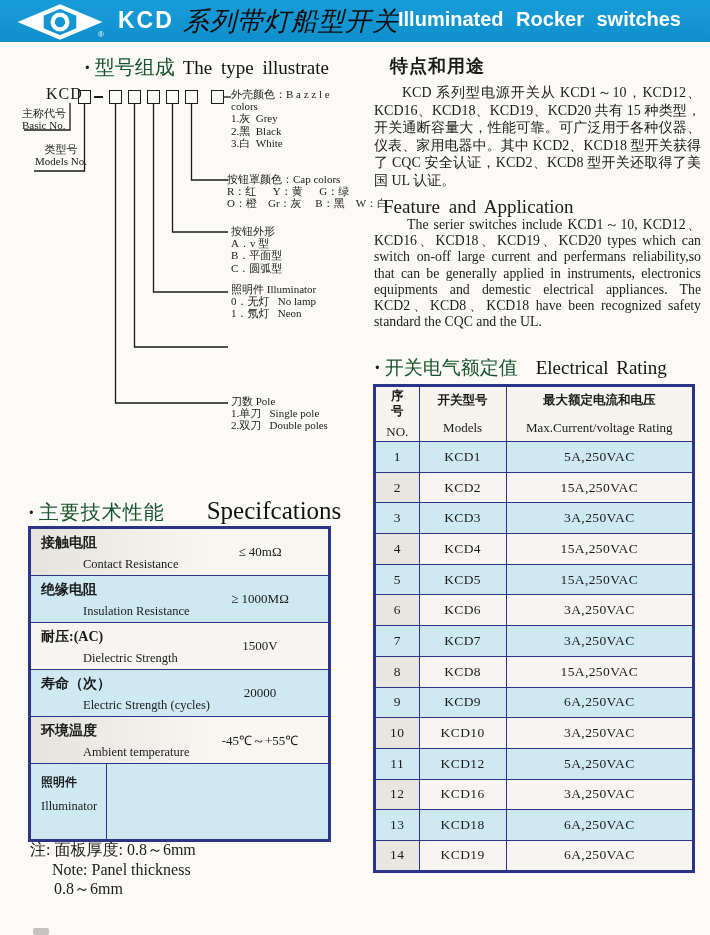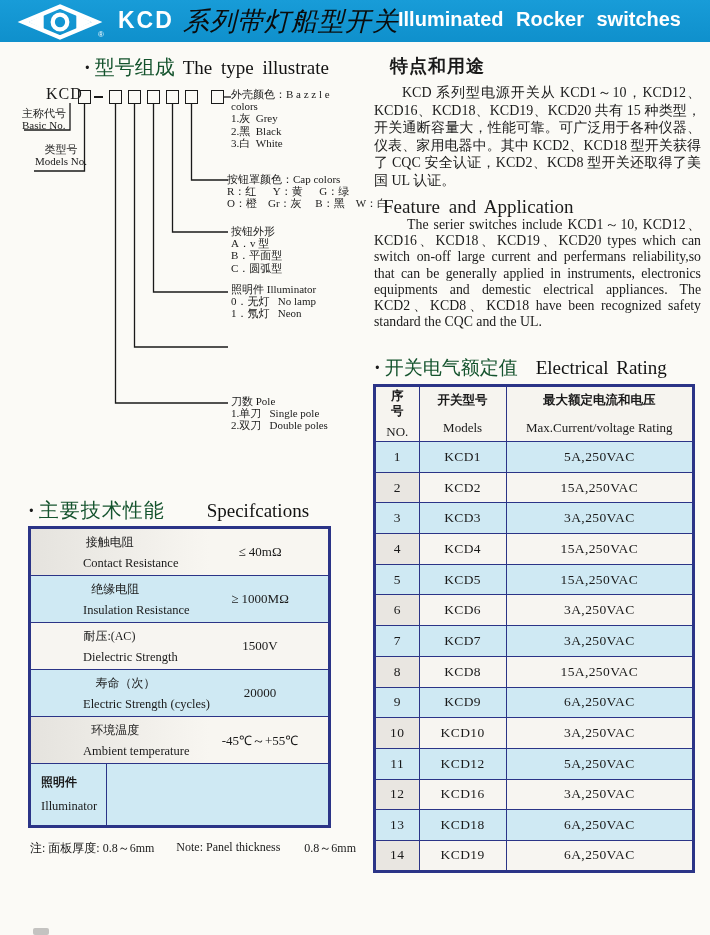--- a/index.html
+++ b/index.html
@@ -20,21 +20,21 @@
 
   
   .sec-title { position:absolute; display:flex; align-items:baseline; white-space:nowrap; }
   .sec-title .cn { font-family:"Liberation Sans",sans-serif; font-weight:400; color:#14532d; }
   .sec-title .en { font-family:"Liberation Serif",serif; color:#111; }
   .t-type { left:84px; top:54px; }
   .t-type .cn { font-size:20px; }
   .t-type .en { font-size:19px; margin-left:8px; word-spacing:4px; }
   .t-spec { left:28px; top:497px; }
   .t-spec .cn { font-size:20px; letter-spacing:1px; }
-  .t-spec .en { font-size:19px; margin-left:42px; }
+  .t-spec .en { font-size:25px; margin-left:42px; }
   .t-rate { left:374px; top:355px; }
   .t-rate .cn { font-size:19px; }
   .t-rate .en { font-size:19px; margin-left:18px; word-spacing:3px; }
   .bullet { font-size:20px; margin-right:4px; font-weight:700; }
 
   
   .diagram { position:absolute; left:10px; top:85px; width:356px; height:366px; font-size:11px; }
   .diagram svg.lines { position:absolute; left:0; top:0; }
   .kcd-code { position:absolute; left:36px; top:0px; font-size:16px; letter-spacing:1px; }
   .code-box { position:absolute; top:5px; width:13px; height:14px; border:1.6px solid #1a1a1a; background:transparent; }
@@ -73,34 +73,34 @@
   .rating-table tr.row-white td { background:#f7f5f1; }
   .rating-table tr.row-white td:first-child { background:#e9e6e1; }
 
   
   .spec-table { position:absolute; left:28px; top:526px; width:303px; border:3px solid #2b3487; background:#f7f5f1; }
   .spec-row { position:relative; height:47px; border-bottom:1.6px solid #2b3487; }
   .spec-gray  { background:linear-gradient(90deg,#e5e3de 0%,#f8f6f1 60%); }
   .spec-blue  { background:#cfe9f3; }
   .spec-white { background:#f7f5f1; }
   .spec-label { position:absolute; left:10px; top:5px; }
-  .spec-label .cn { font-weight:400; font-size:12px;text-align:center; }
+  .spec-label .cn { font-weight:700; font-size:14px; }
   .spec-label .en { font-size:12.5px; margin-top:5px;margin-left:42px; }
   .spec-value { position:absolute; left:160px; top:50%; transform:translateY(-50%); width:138px;
                 text-align:center; font-size:13px; }
-  .spec-illum { position:relative; height:61px; background:#cfe9f3; display:flex; }
+  .spec-illum { position:relative; height:75px; background:#cfe9f3; display:flex; }
   .spec-illum .lab { width:76px; border-right:1.6px solid #2b3487; padding:10px 0 0 10px; }
   .spec-illum .lab .cn { font-weight:700; font-size:12px; }
   .spec-illum .lab .en { font-size:12.5px; margin-top:8px; }
   .spec-illum .val { flex:1; padding:8px 0 0 14px; }
   .spec-illum .val div { font-size:13px; }
   .spec-illum .val div + div { margin-top:12px; }
 
   
-  .note { position:absolute; left:30px; top:840px; font-size:12px; display:flex; }
+  .note { position:absolute; left:30px; top:840px; font-size:16px; display:flex;flex-direction:column; }
   .note .n1 { } .note .n2 { margin-left:22px; } .note .n3 { margin-left:24px; }
 
   .smudge { position:absolute; left:33px; top:928px; width:16px; height:7px; background:#444; opacity:.3;
             border-radius:2px; }
 </style>
 </head>
 <body>
 
 <div class="page">
 

